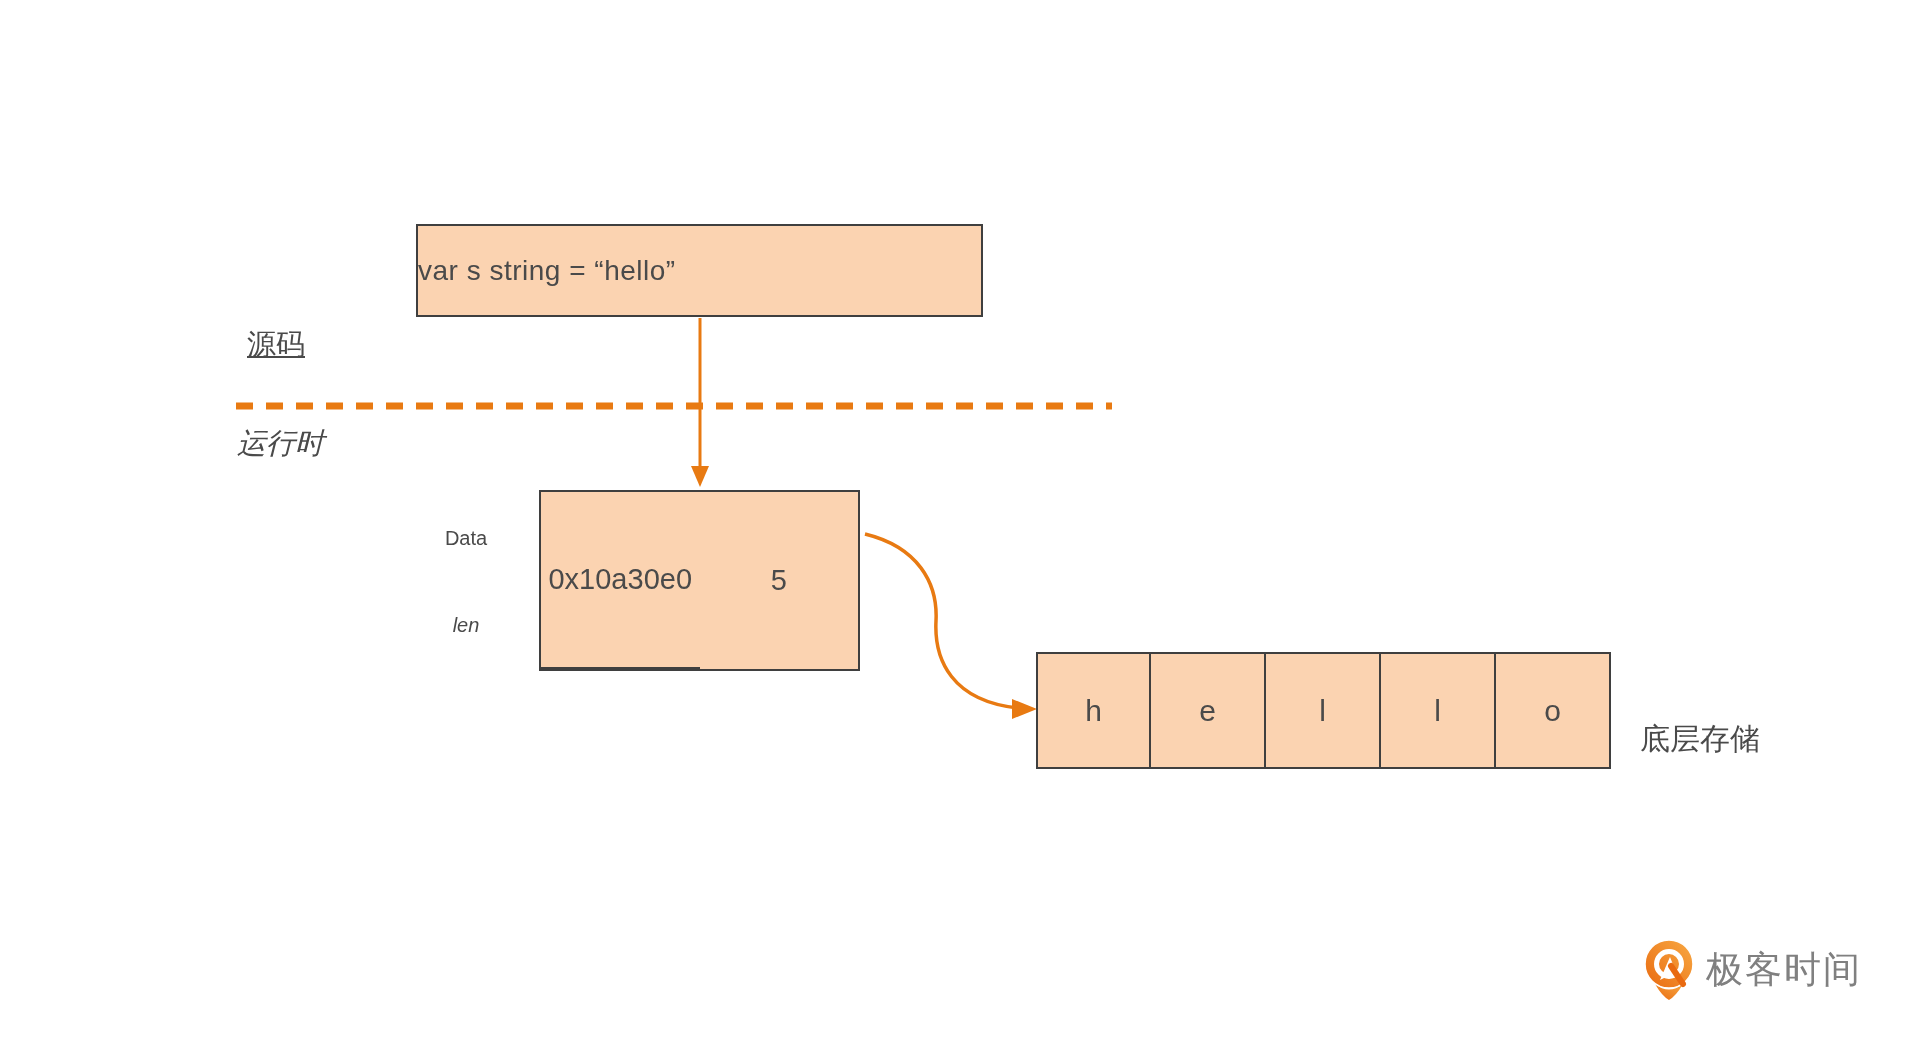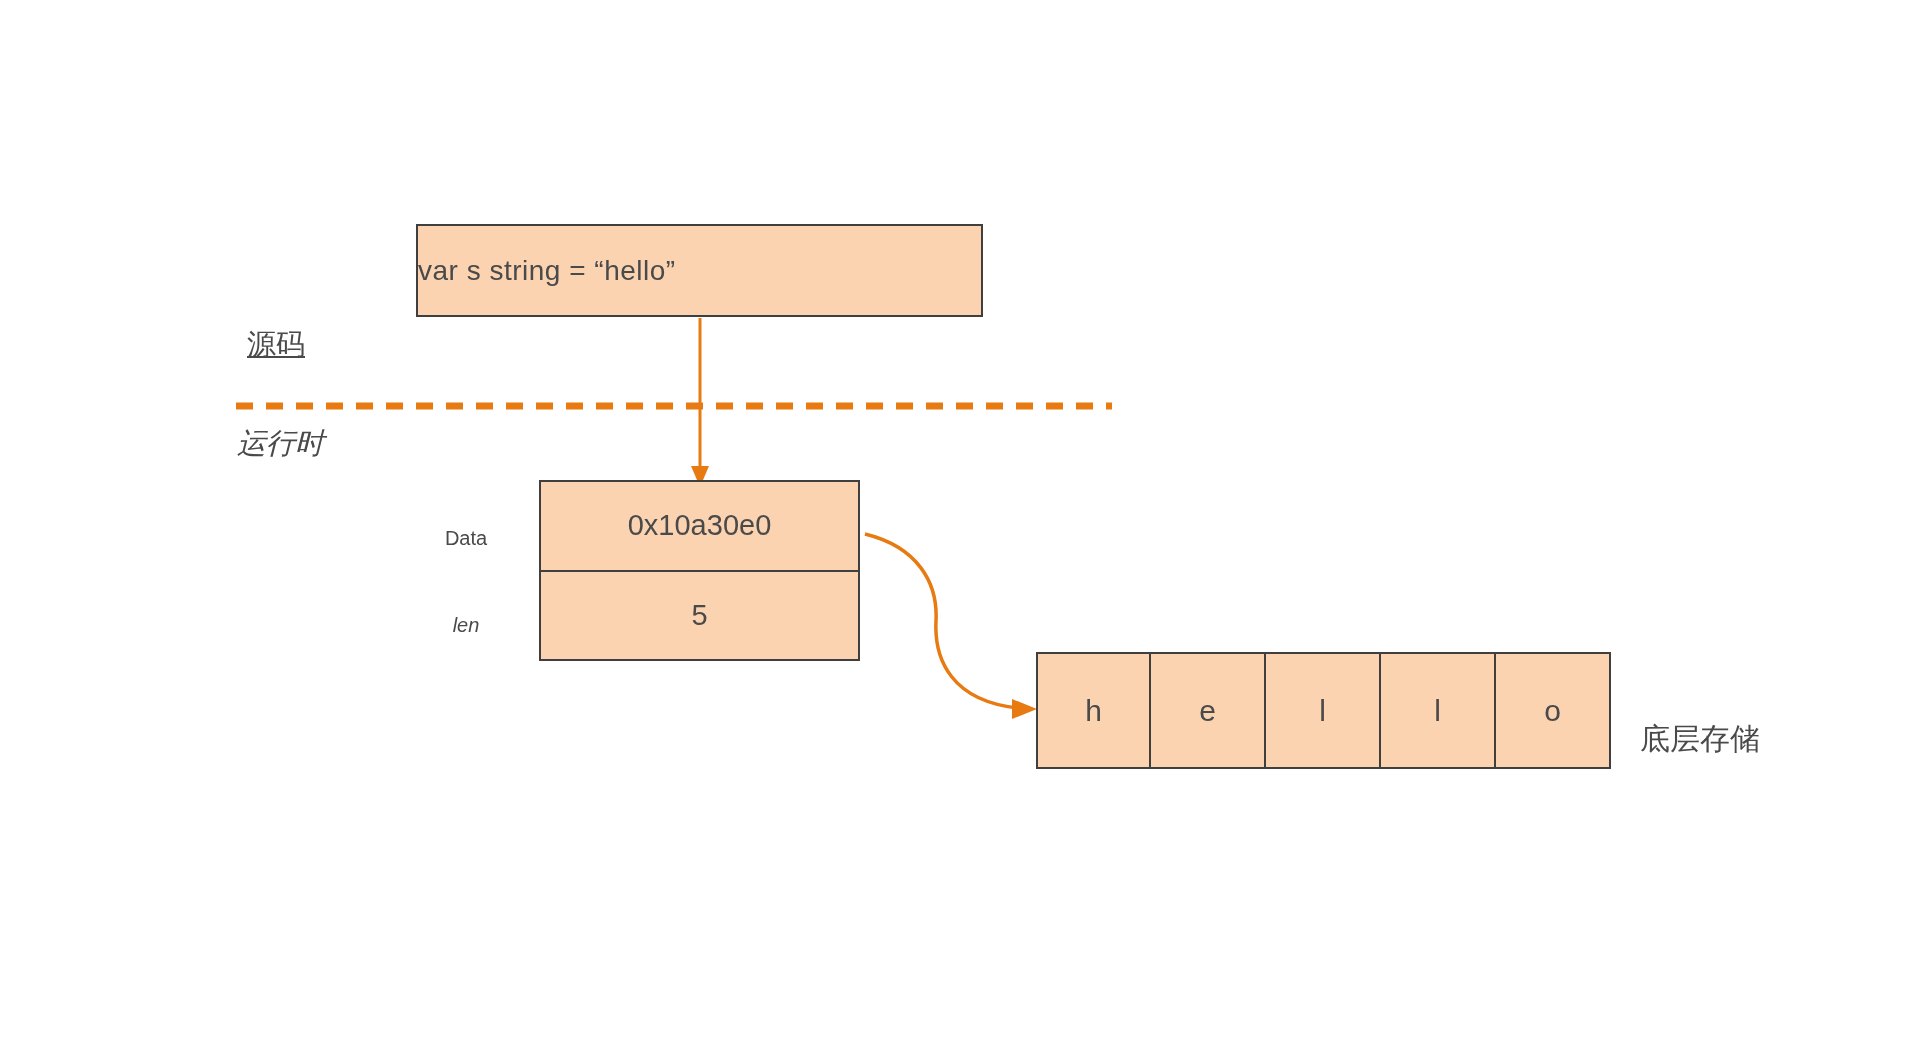--- a/index.html
+++ b/index.html
@@ -27,25 +27,25 @@
     display:flex;align-items:center;
     font-size:28px;letter-spacing:0.5px;
   }
   
   .zone-label{position:absolute;font-size:29px;white-space:nowrap;}
   .label-source{left:247px;top:325px;text-decoration:underline;}
   .label-runtime{left:237px;top:424px;font-style:italic;}
   .label-storage{left:1640px;top:719px;font-size:30px;}
   
   .struct-box{
-    position:absolute;left:539px;top:480px;width:321px;height:181px;
+    position:absolute;left:539px;top:490px;width:321px;height:181px;
     box-sizing:border-box;
     background:var(--box-fill);
     border:2px solid var(--box-border);
-    display:flex;flex-direction:column;
+    display:flex;flex-direction:row;
   }
   .struct-row{
     flex:1;display:flex;align-items:center;justify-content:center;
     font-size:29px;
   }
   .struct-row.first{border-bottom:2px solid var(--box-border);}
   .field-label{
     position:absolute;left:400px;width:132px;text-align:center;
     font-size:20px;line-height:28px;
   }
@@ -114,14 +114,30 @@
   <div class="cells">
     <div class="cell">h</div>
     <div class="cell">e</div>
     <div class="cell">l</div>
     <div class="cell">l</div>
     <div class="cell">o</div>
   </div>
 
   <div class="zone-label label-storage">底层存储</div>
 
+  <div class="logo">
+    <svg width="52" height="62" viewBox="0 0 52 62">
+      <defs>
+        <linearGradient id="gtGrad" x1="0" y1="1" x2="1" y2="0">
+          <stop offset="0" stop-color="#E96A10"></stop>
+          <stop offset="1" stop-color="#F8A943"></stop>
+        </linearGradient>
+      </defs>
+      <path d="M 12 45 Q 26 56 40 45 Q 33 57 26 61 Q 19 57 12 45 Z" fill="url(#gtGrad)"></path>
+      <circle cx="26" cy="25" r="24" fill="url(#gtGrad)" stroke="#fff" stroke-width="1.5"></circle>
+      <circle cx="26" cy="25" r="12.5" fill="none" stroke="#fff" stroke-width="5"></circle>
+      <path d="M 17 41 L 27 18 L 33 33 Z" fill="#fff"></path>
+      <path d="M 28 27 L 40 45" stroke="#E96A10" stroke-width="6" stroke-linecap="round"></path>
+    </svg>
+    <span class="logo-text">极客时间</span>
+  </div>
 
 </div>
 
 </body></html>

